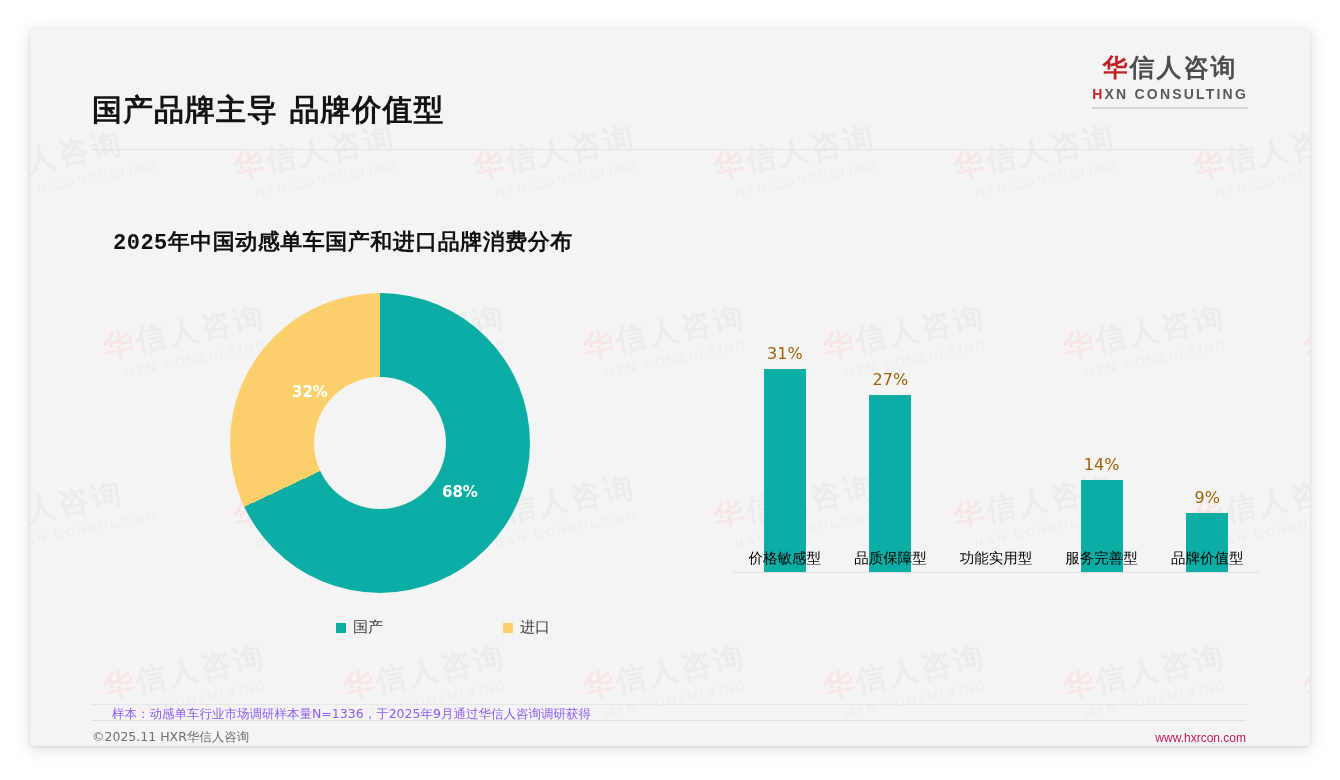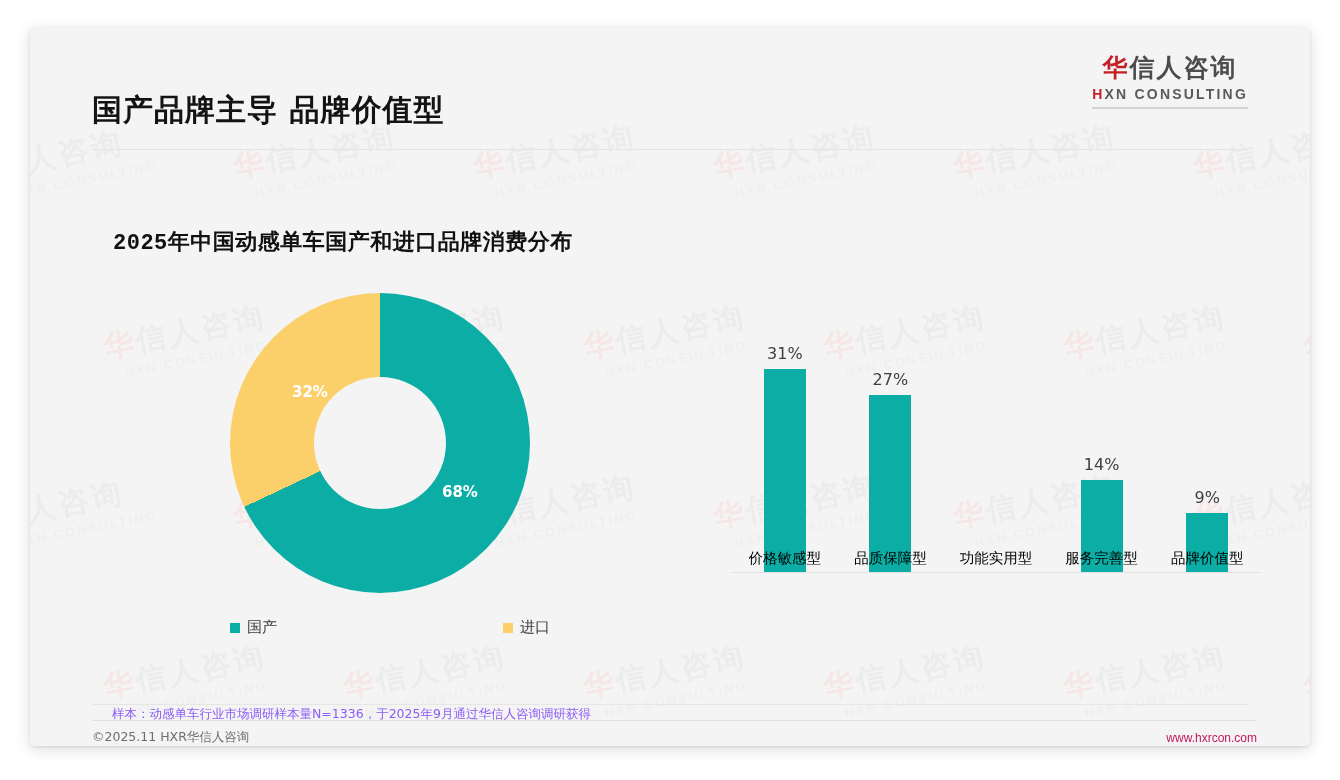--- a/index.html
+++ b/index.html
@@ -98,41 +98,41 @@
   }
   .slice-label {
     position: absolute; color: #ffffff; font-weight: 700; font-size: 15px;
     font-family: "DejaVu Sans", "Liberation Sans", sans-serif;
   }
   #label-import { left: 62px; top: 90px; }
   #label-domestic { left: 212px; top: 190px; }
 
   #donut-legend {
     position: absolute; left: 150px; top: 405px; width: 320px;
-    display: flex; justify-content: space-between; gap: 80px;
+    display: flex; justify-content: flex-end; gap: 120px;
   }
   .legend-item { display: flex; align-items: center; gap: 7px; }
   .legend-swatch { width: 10px; height: 10px; display: inline-block; }
   .legend-text {
     font-size: 15px; color: #3a3a3a;
     font-family: "DejaVu Sans", "Liberation Sans", sans-serif;
   }
 
   
   #bars { position: absolute; left: 12px; top: 60px; width: 528px; height: 300px; }
   #bar-baseline {
     position: absolute; left: 0; bottom: 0; width: 528px; height: 1px; background: #e1e1e1;
   }
   .bar-col {
     position: absolute; bottom: 1px; width: 100px;
     display: flex; flex-direction: column; align-items: center; justify-content: flex-end;
     height: 270px;
   }
   .bar-value {
-    font-size: 16px; color: #404040; margin-bottom: 6px;
+    font-size: 16px; color: #a16207; margin-bottom: 6px;
     font-family: "DejaVu Sans", "Liberation Sans", sans-serif;
   }
   .bar-rect { width: 42px; }
   .bar-cat {
     position: absolute; width: 100px; text-align: center;
     font-size: 14.5px; color: #000000;
     font-family: "DejaVu Sans", "Liberation Sans", sans-serif;
     white-space: nowrap;
   }
 
@@ -140,21 +140,21 @@
   #sample-note {
     position: absolute; left: 82px; top: 678px; z-index: 3;
     font-size: 12.5px; color: #8b5cf6;
     font-family: "DejaVu Sans", "Liberation Sans", sans-serif;
   }
   #footer-divider {
     position: absolute; left: 62px; top: 676px; width: 1156px; height: 1px;
     background: #e6e6e6; z-index: 3;
   }
   #footer-bar {
-    position: absolute; left: 62px; right: 53px; top: 692px; height: 34px;
+    position: absolute; left: 62px; right: 64px; top: 692px; height: 34px;
     border-top: 1px solid #e0e0e0;
     display: flex; align-items: center; justify-content: space-between;
     z-index: 3;
   }
   #copyright {
     font-size: 12.5px; color: #6e6e6e;
     font-family: "DejaVu Sans", "Liberation Sans", sans-serif;
   }
   #site-url { font-size: 12px; color: #be185d; }
 </style>

